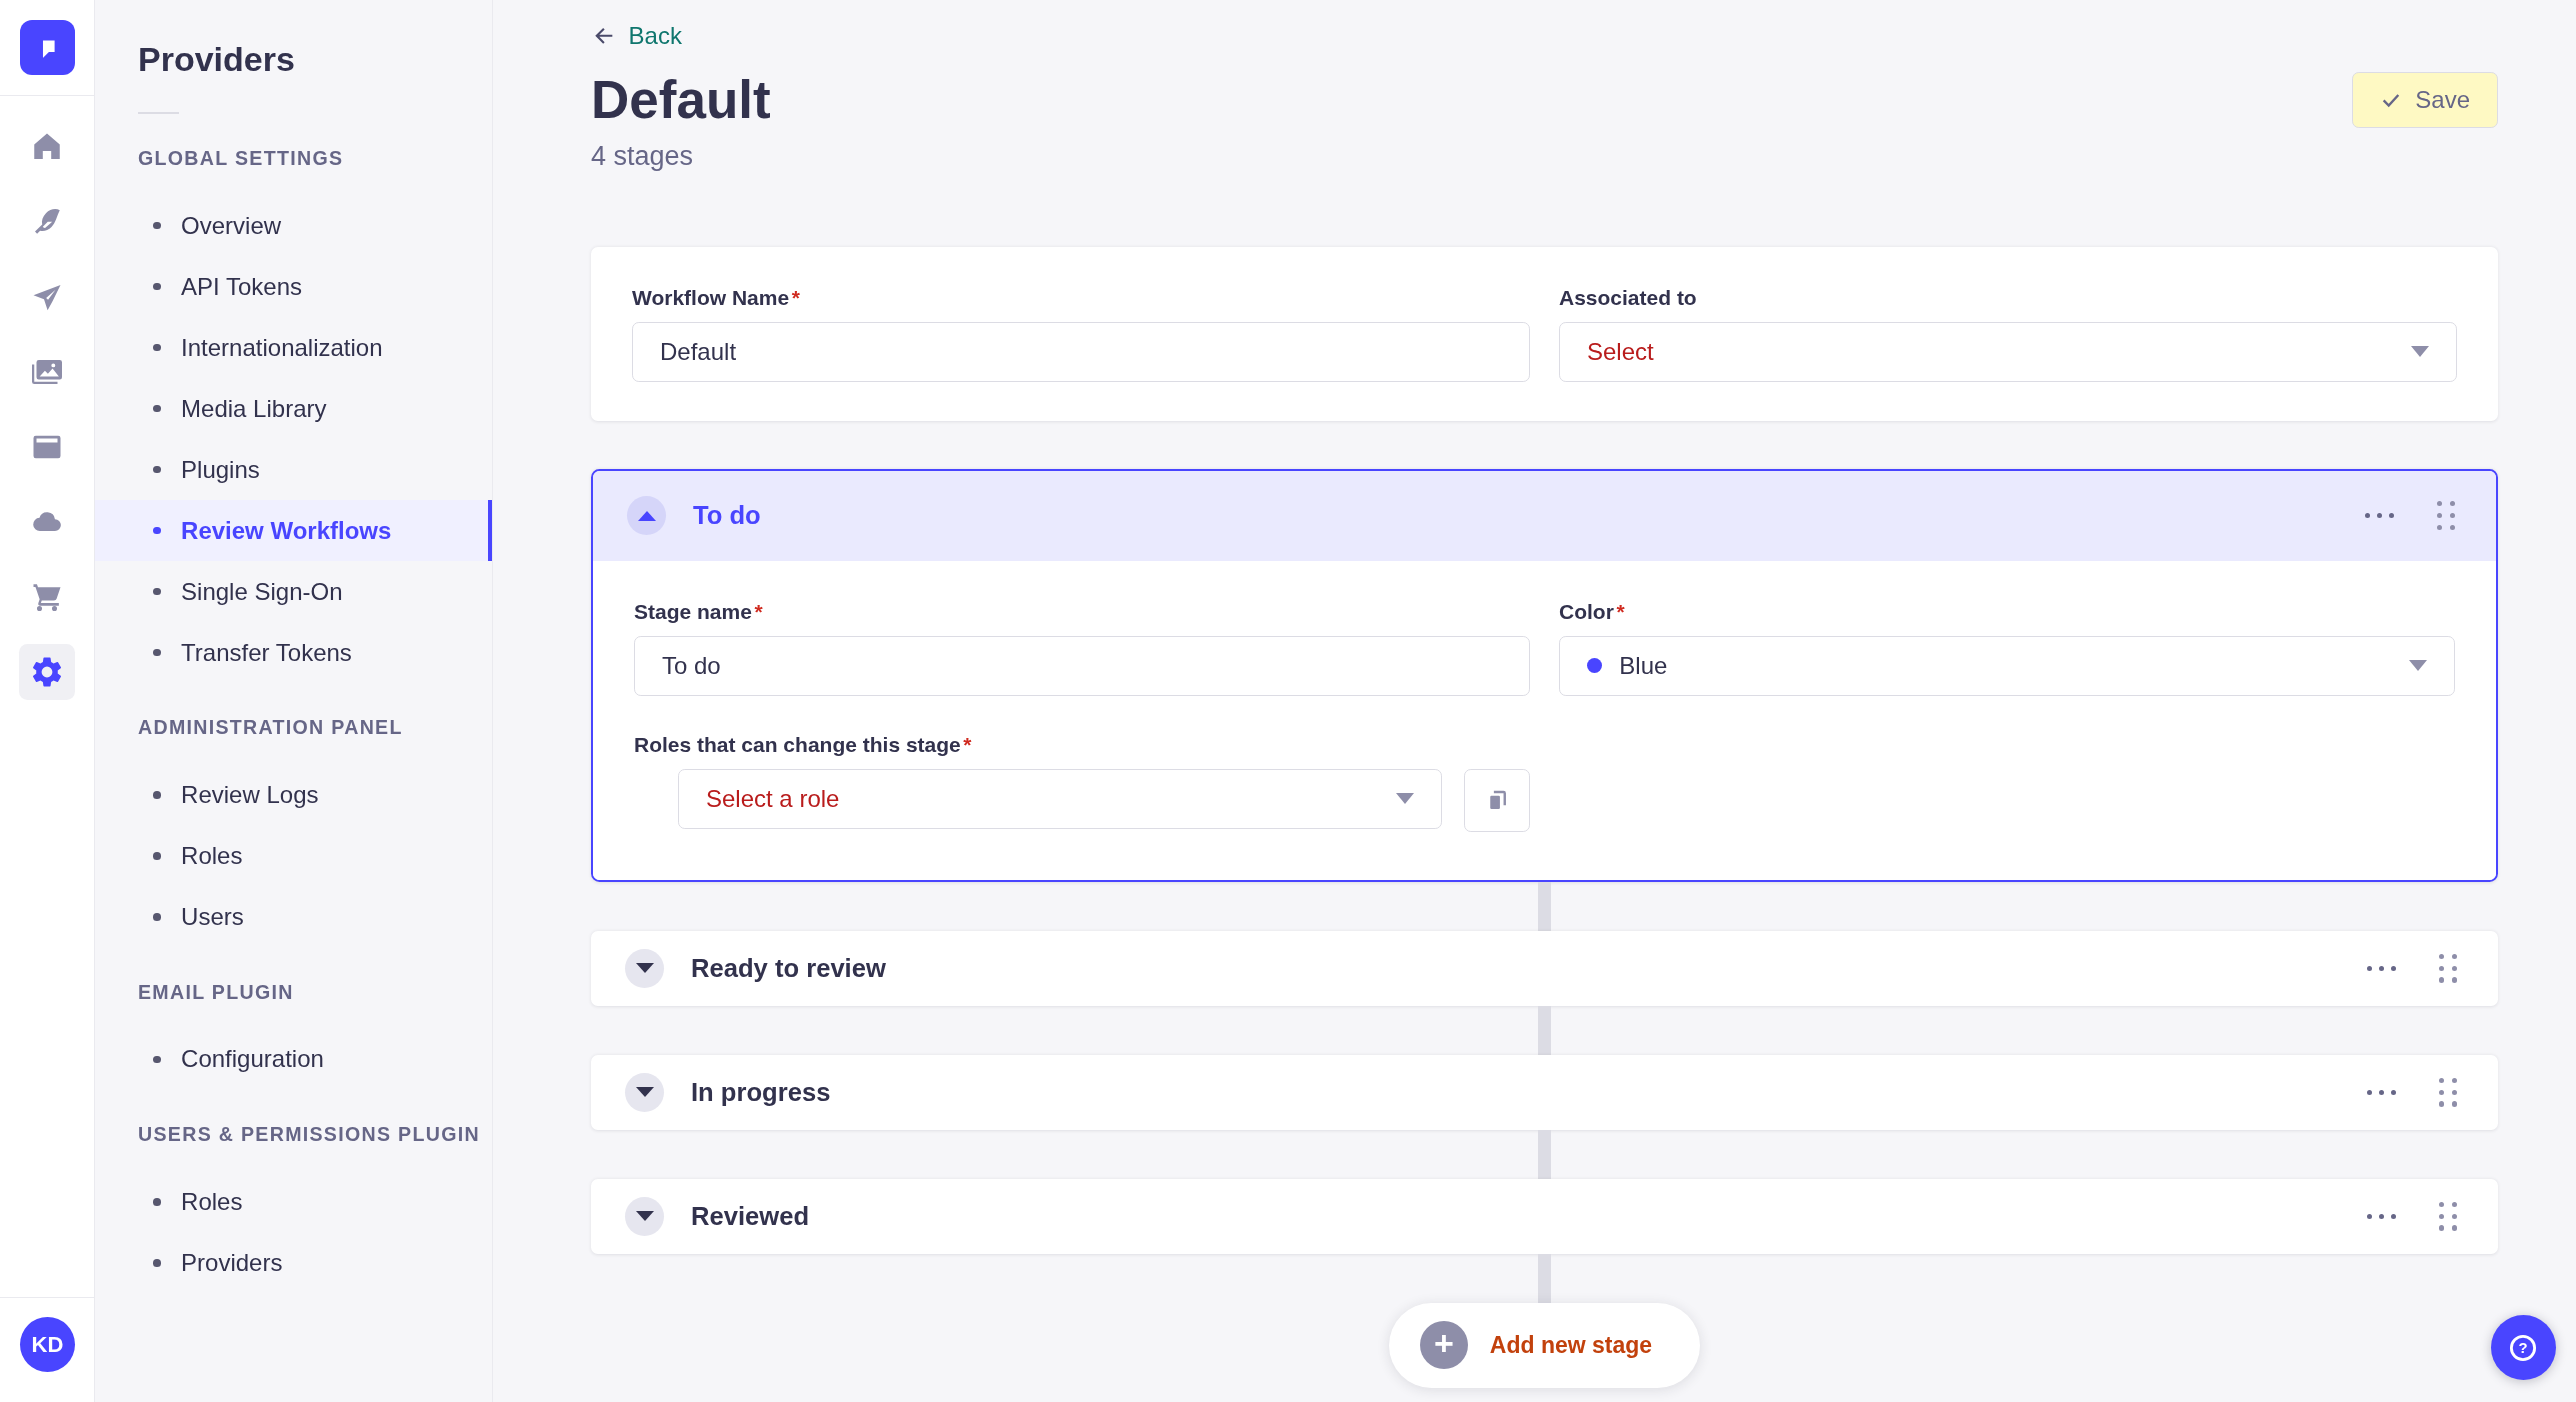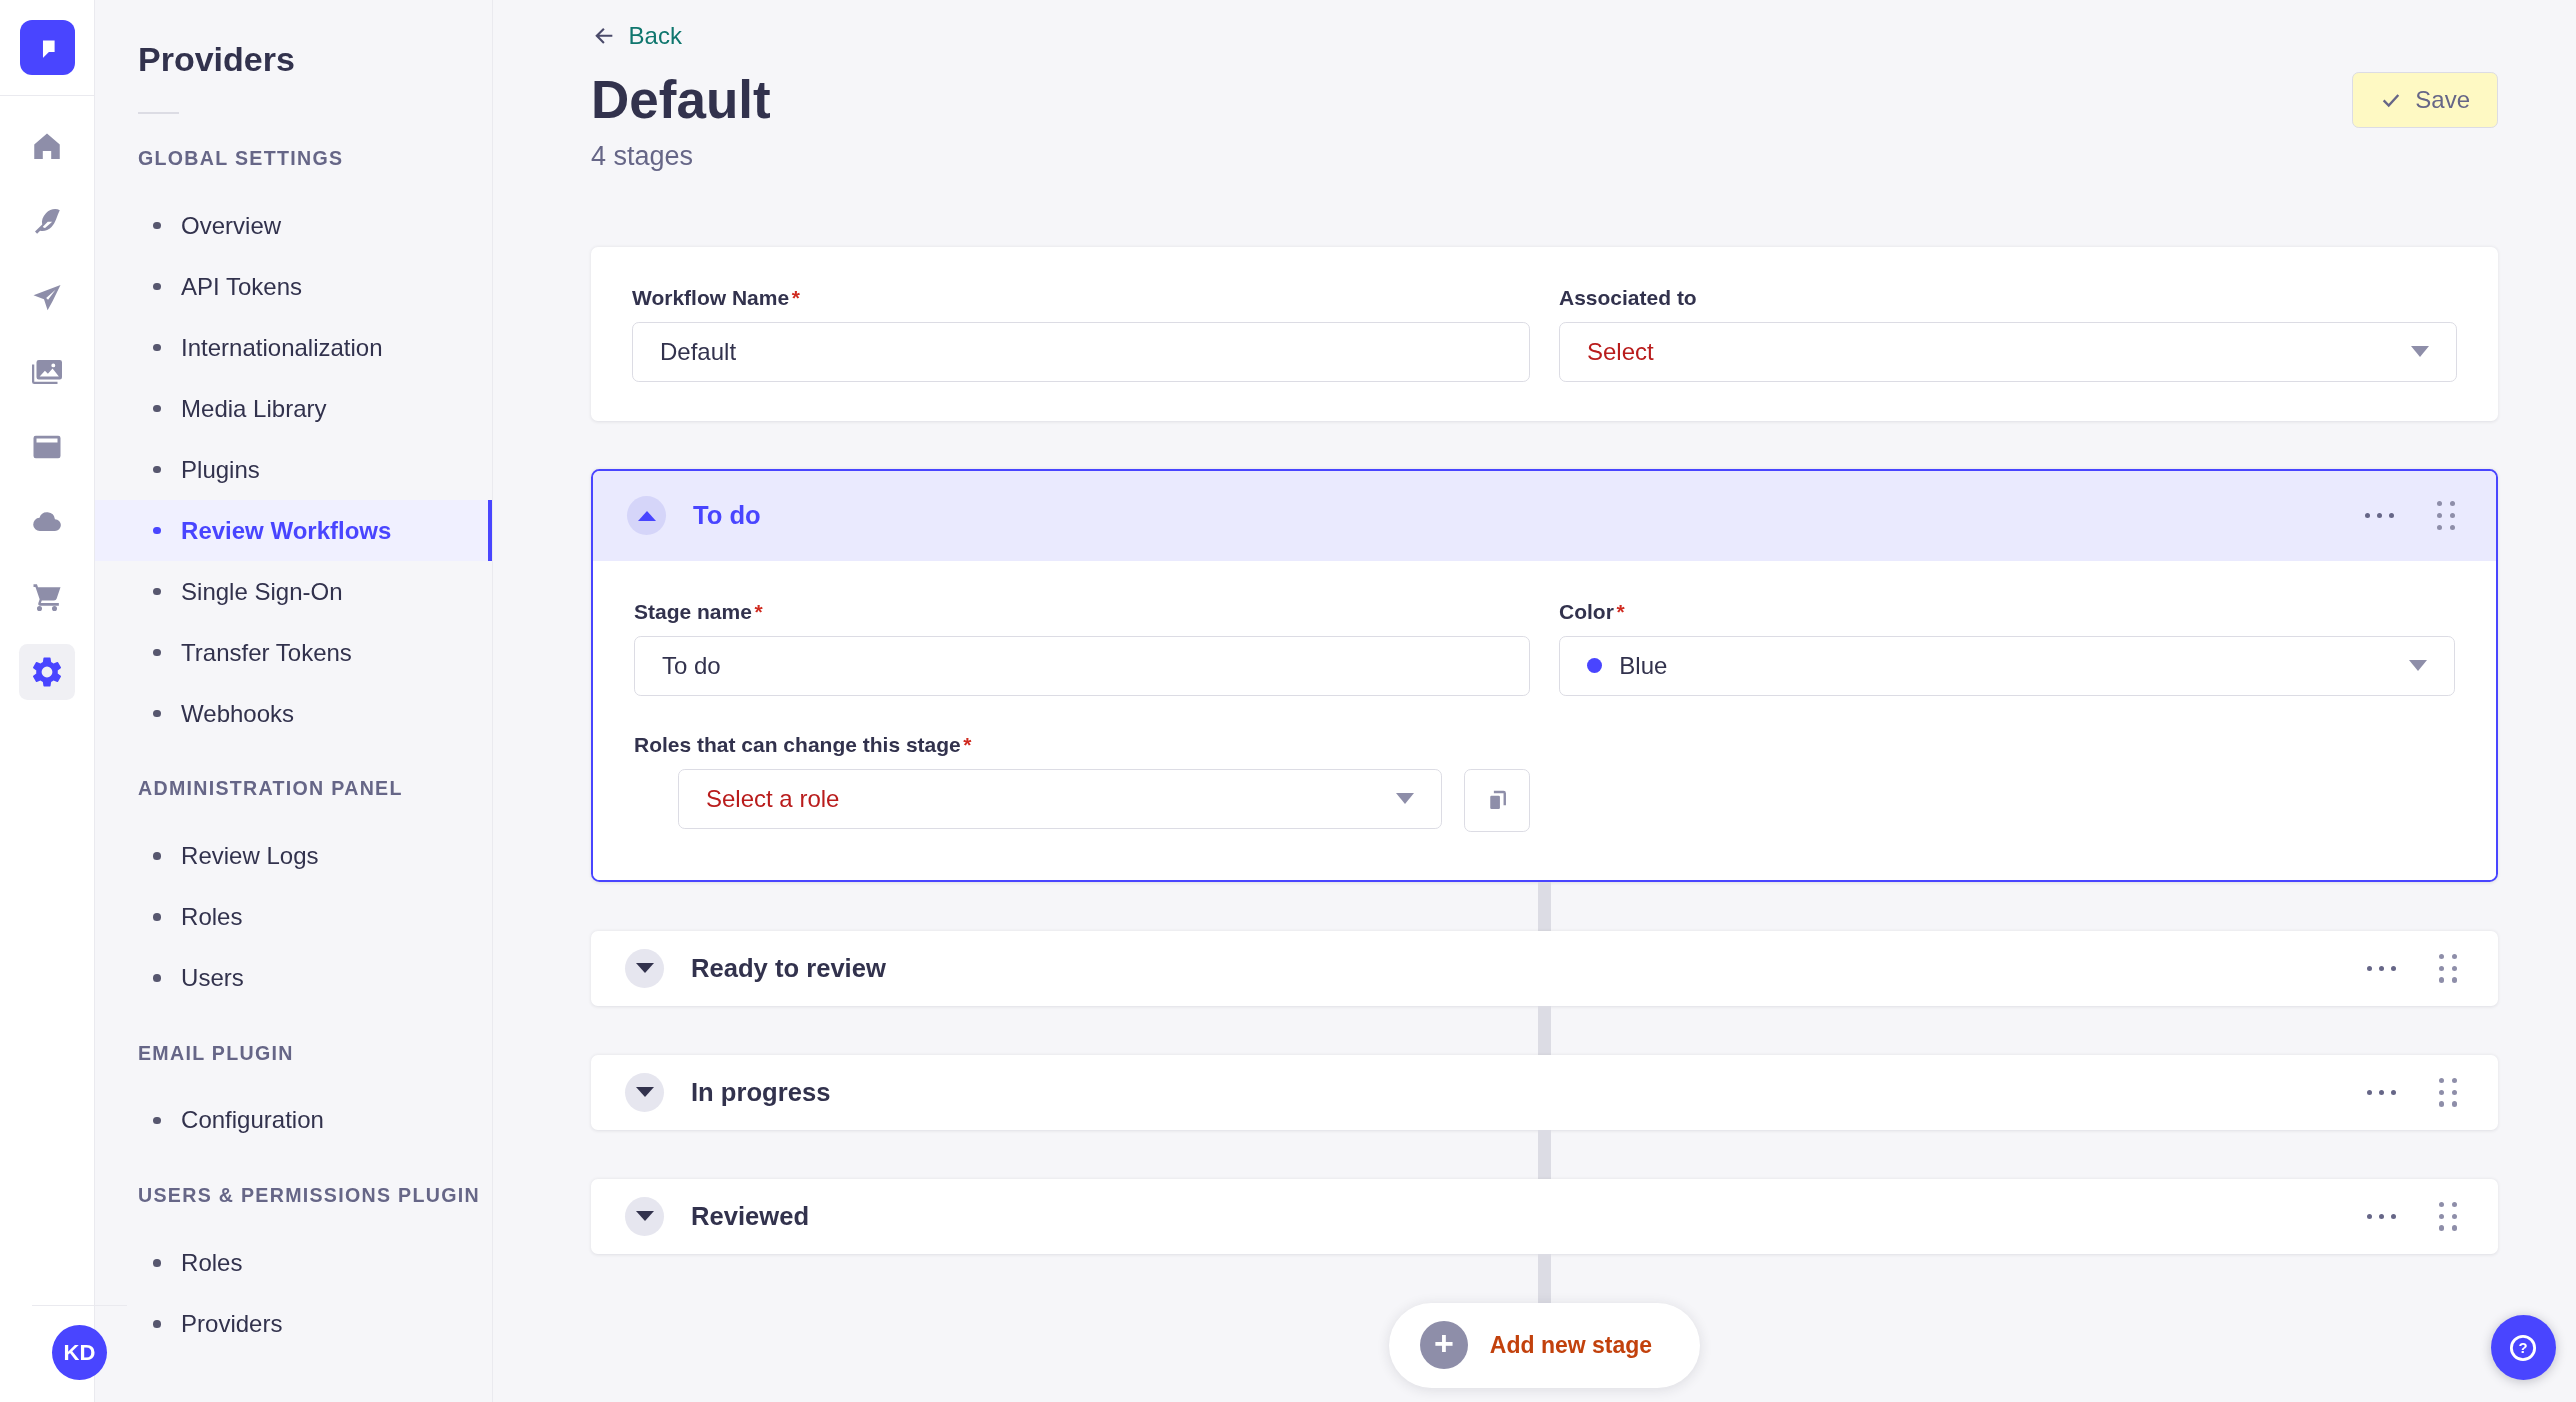--- a/index.html
+++ b/index.html
@@ -16,21 +16,21 @@
           display:flex; align-items:center; justify-content:center; cursor:pointer; }
   .rail-divider { border-top:0.9px solid #EAEAEF; }
   .rail-icons { display:flex; flex-direction:column; align-items:center; padding-top:13.6px; }
   .rail-btn { width:95px; height:75px; display:flex; align-items:center; justify-content:center;
               background:none; border:none; cursor:pointer; }
   .rail-btn svg { width:36px; height:36px; fill:#8E8EA9; }
   .rail-btn.active { height:75px; }
   .rail-btn.active .active-pill { width:56px; height:56px; border-radius:8.5px; background:#F0F0F4;
               display:flex; align-items:center; justify-content:center; }
   .rail-btn.active svg { fill:#4945FF; }
-  .rail-bottom { position:absolute; bottom:0; left:0; width:95px;margin-left:32px; }
+  .rail-bottom { position:absolute; bottom:8px; left:0; width:95px; }
   .rail-bottom .rail-divider { margin-bottom:19px; }
   .avatar { width:55px; height:55px; border-radius:50%; background:#4945FF; color:#fff;
             font-size:22px; font-weight:bold; display:flex; align-items:center; justify-content:center;
             margin:0 auto 22px auto; cursor:pointer; }
 
   
   .panel { width:398px; flex:0 0 398px; background:#F6F6F9; border-right:0.9px solid #EAEAEF;
            padding-top:39px; overflow:hidden; }
   .panel h1 { font-size:34px; font-weight:bold; color:#32324D; padding-left:43px; line-height:41px; }
   .title-divider { width:41px; height:1.7px; background:#DCDCE4; margin:32px 0 0 43px; }
@@ -211,24 +211,20 @@
           <span>Review Workflows</span>
         </div>
       <div class="menu-item">
           <span class="bullet"></span>
           <span>Single Sign-On</span>
         </div>
       <div class="menu-item">
           <span class="bullet"></span>
           <span>Transfer Tokens</span>
         </div>
-      <div class="menu-item">
-          <span class="bullet"></span>
-          <span>Webhooks</span>
-        </div>
     </div>
 
     <div class="section-label">ADMINISTRATION PANEL</div>
     <div class="section-items">
       <div class="menu-item">
           <span class="bullet"></span>
           <span>Review Logs</span>
         </div>
       <div class="menu-item">
           <span class="bullet"></span>

